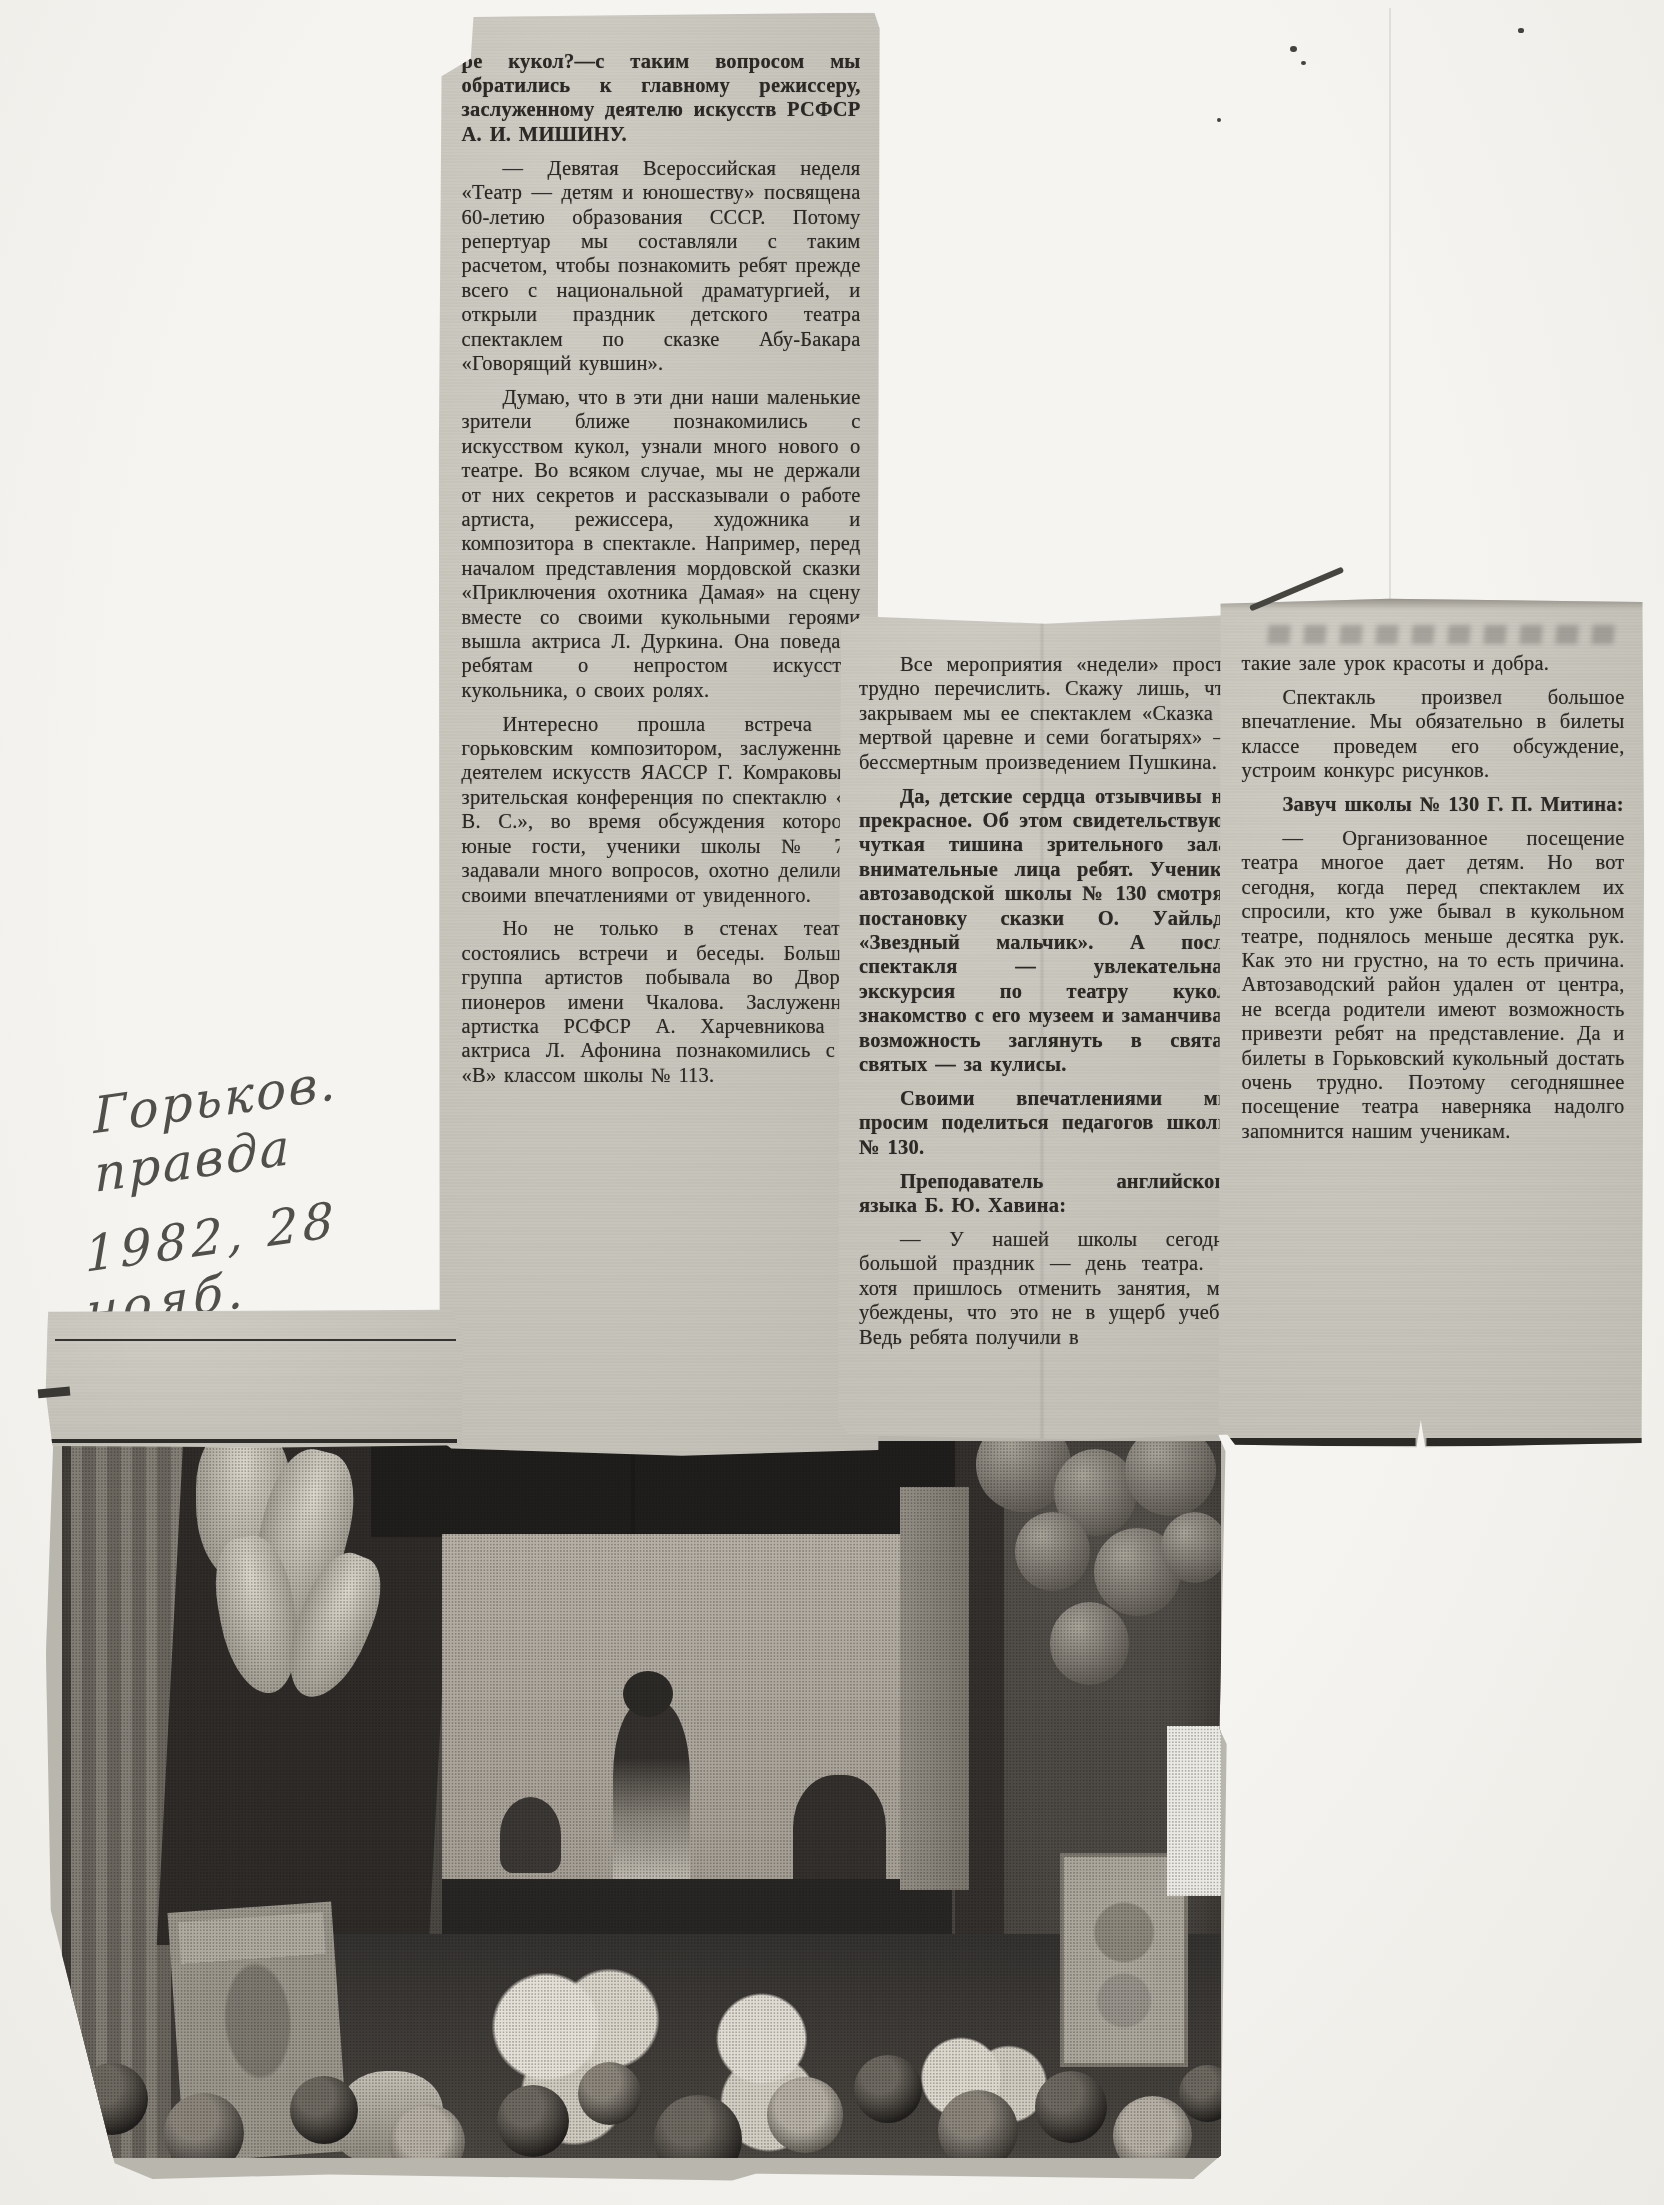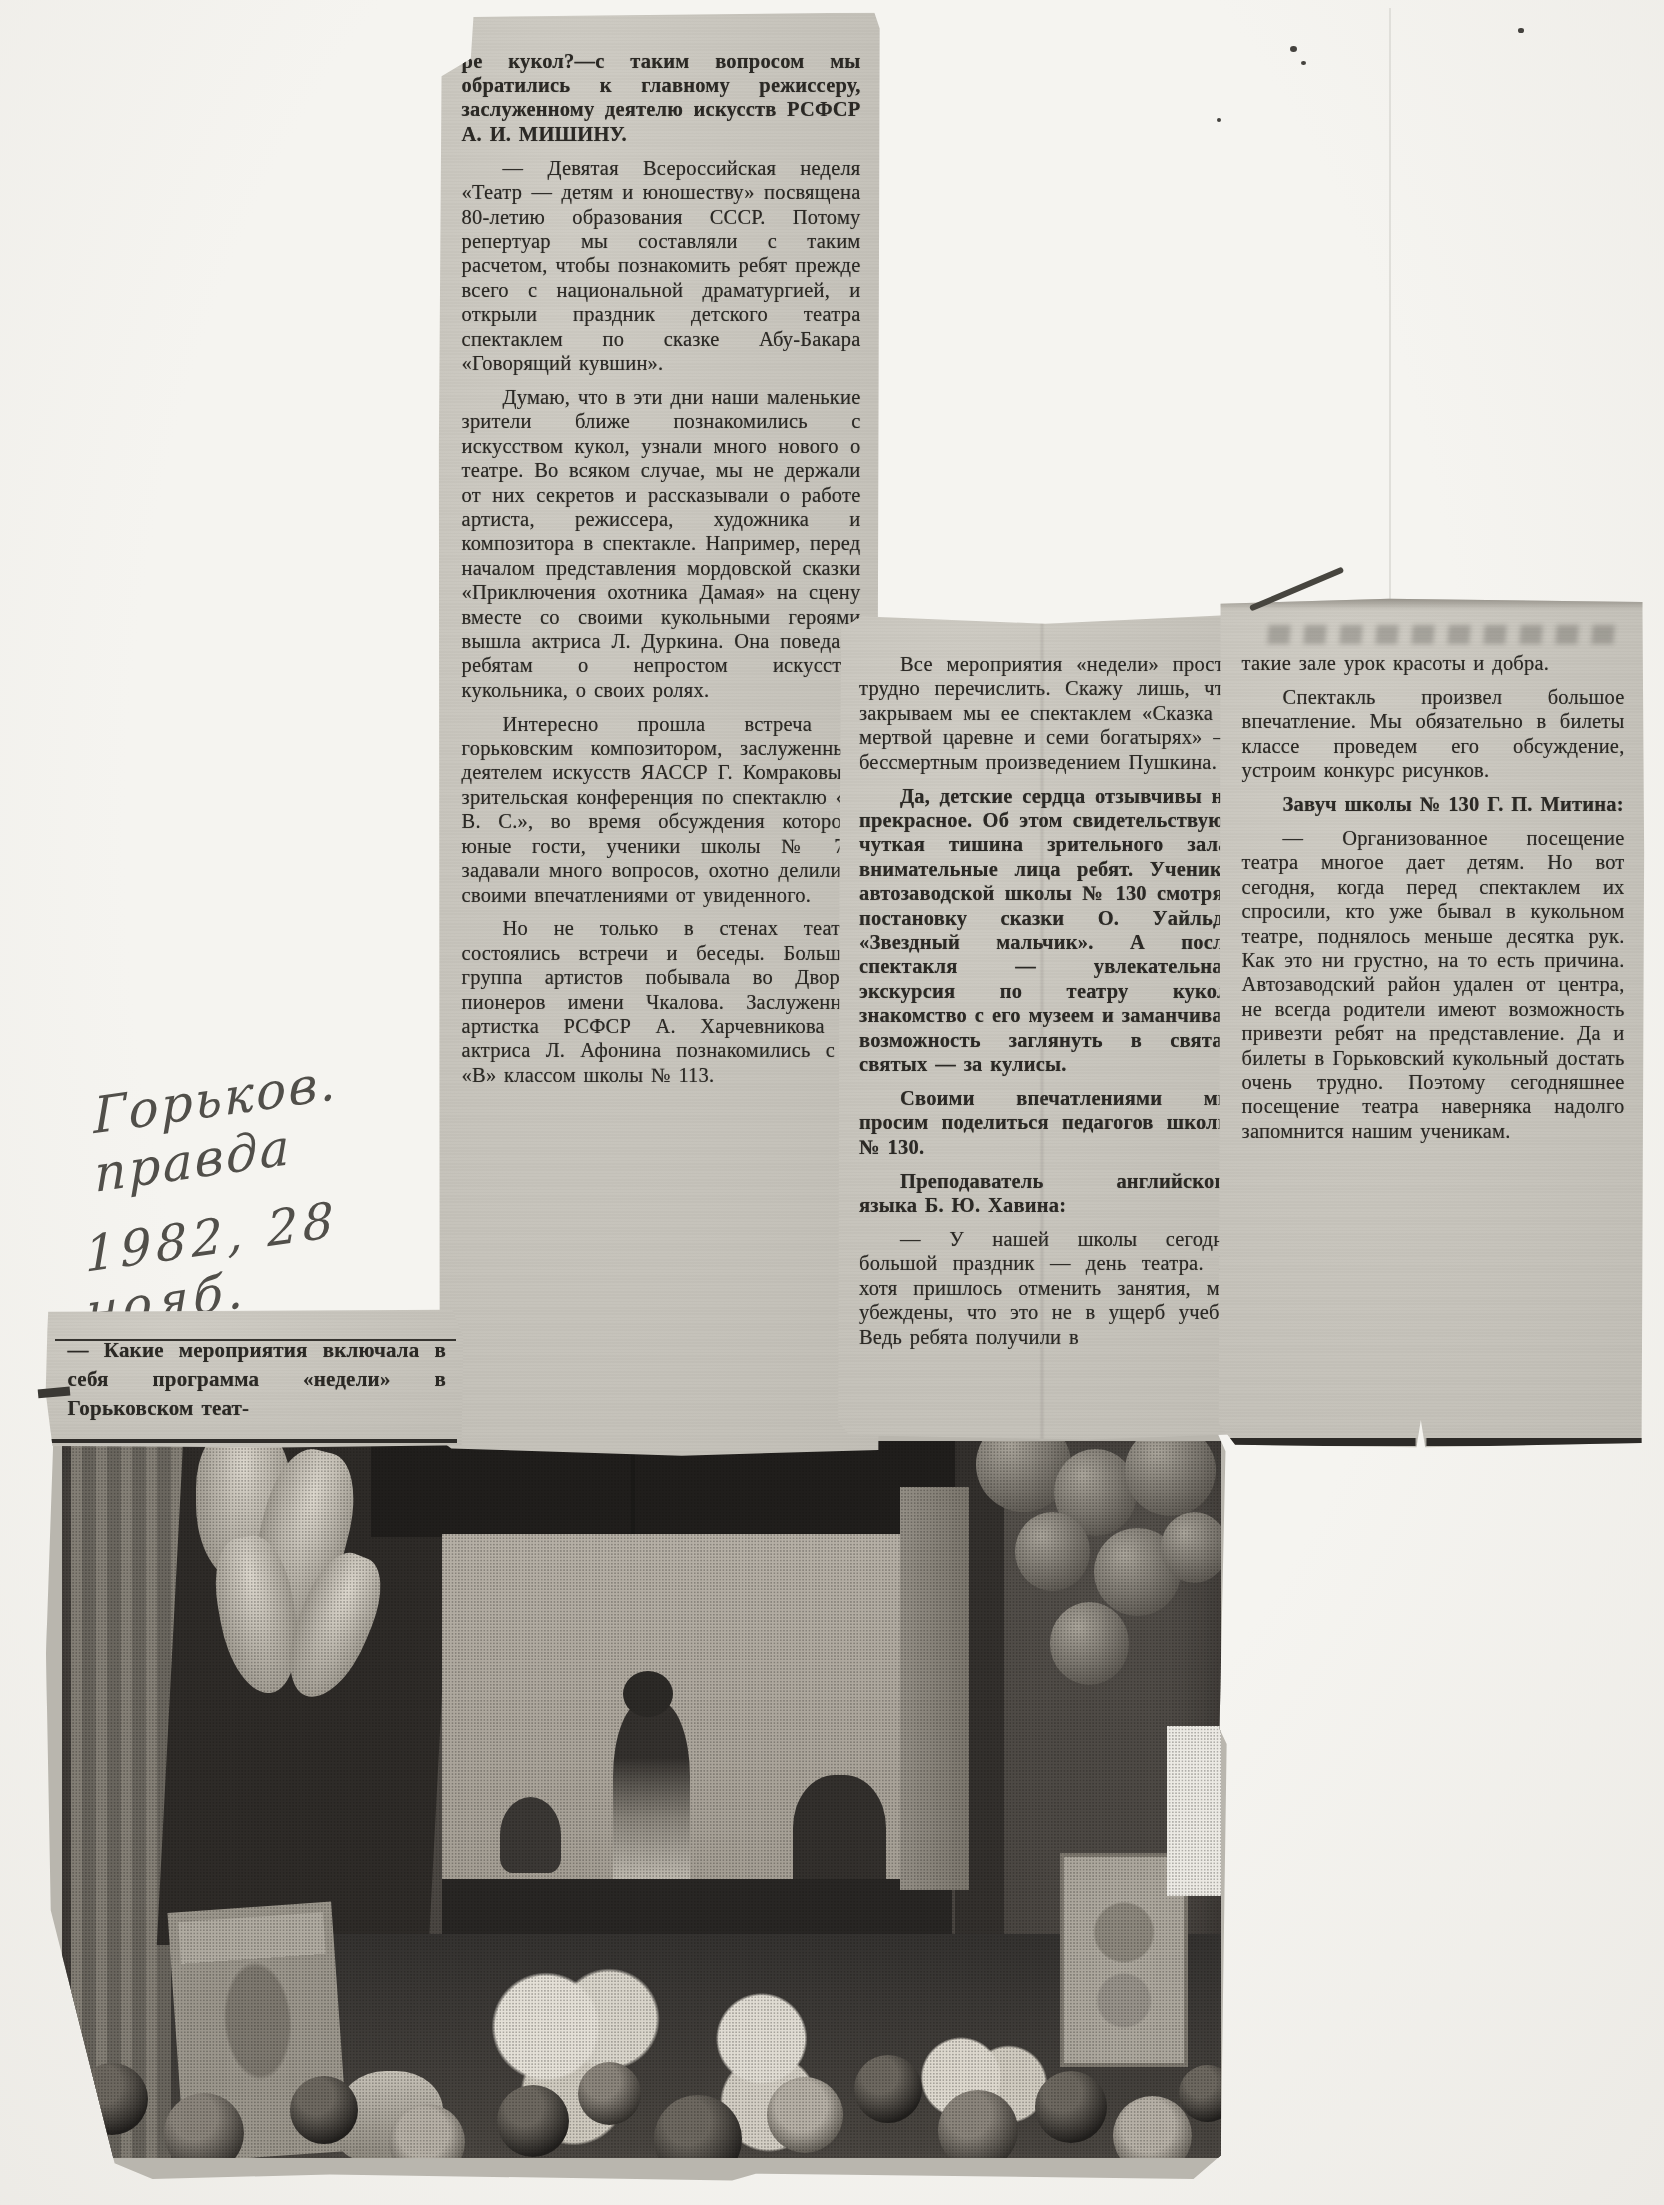--- a/index.html
+++ b/index.html
@@ -185,21 +185,21 @@
     <div class="ph-head head-m" style="left:876px;top:649px;width:80px;height:80px;"></div>
     <div class="ph-head head-d" style="left:973px;top:630px;width:72px;height:72px;"></div>
     <div class="ph-head head-l" style="left:1051px;top:655px;width:79px;height:79px;"></div>
     <div class="ph-head head-d" style="left:1117px;top:624px;width:57px;height:57px;"></div>
   </div>
 </div>
 
 <div id="col1" class="piece">
   <div class="inner">
     <p class="b">ре кукол?—с таким вопросом мы обратились к главному режиссеру, заслуженному деятелю искусств РСФСР А. И. МИШИНУ.</p>
-    <p class="ind">— Девятая Всероссийская неделя «Театр — детям и юношеству» посвящена 80-летию образования СССР. Потому репертуар мы составляли с таким расчетом, чтобы познакомить ребят прежде всего с национальной драматургией, и открыли праздник детского театра спектаклем по сказке Абу-Бакара «Говорящий кувшин».</p>
+    <p class="ind">— Девятая Всероссийская неделя «Театр — детям и юношеству» посвящена 60-летию образования СССР. Потому репертуар мы составляли с таким расчетом, чтобы познакомить ребят прежде всего с национальной драматургией, и открыли праздник детского театра спектаклем по сказке Абу-Бакара «Говорящий кувшин».</p>
     <p class="ind">Думаю, что в эти дни наши маленькие зрители ближе познакомились с искусством кукол, узнали много нового о театре. Во всяком случае, мы не держали от них секретов и рассказывали о работе артиста, режиссера, художника и композитора в спектакле. Например, перед началом представления мордовской сказки «Приключения охотника Дамая» на сцену вместе со своими кукольными героями вышла актриса Л. Дуркина. Она поведала ребятам о непростом искусстве кукольника, о своих ролях.</p>
     <p class="ind">Интересно прошла встреча с горьковским композитором, заслуженным деятелем искусств ЯАССР Г. Комраковым, зрительская конференция по спектаклю «Р. В. С.», во время обсуждения которого юные гости, ученики школы № 73, задавали много вопросов, охотно делились своими впечатлениями от увиденного.</p>
     <p class="ind">Но не только в стенах театра состоялись встречи и беседы. Большая группа артистов побывала во Дворце пионеров имени Чкалова. Заслуженная артистка РСФСР А. Харчевникова и актриса Л. Афонина познакомились с 5 «В» классом школы № 113.</p>
   </div>
 </div>
 
 <div id="col2" class="piece">
   <div class="fold"></div>
   <div class="inner">
     <p class="ind">Все мероприятия «недели» просто трудно перечислить. Скажу лишь, что закрываем мы ее спектаклем «Сказка о мертвой царевне и семи богатырях» — бессмертным произведением Пушкина.</p>
@@ -217,18 +217,15 @@
     <p>такие зале урок красоты и добра.</p>
     <p class="ind">Спектакль произвел большое впечатление. Мы обязательно в билеты классе проведем его обсуждение, устроим конкурс рисунков.</p>
     <p class="ind b">Завуч школы № 130 Г. П. Митина:</p>
     <p class="ind">— Организованное посещение театра многое дает детям. Но вот сегодня, когда перед спектаклем их спросили, кто уже бывал в кукольном театре, поднялось меньше десятка рук. Как это ни грустно, на то есть причина. Автозаводский район удален от центра, не всегда родители имеют возможность привезти ребят на представление. Да и билеты в Горьковский кукольный достать очень трудно. Поэтому сегодняшнее посещение театра наверняка надолго запомнится нашим ученикам.</p>
   </div>
   <div class="col3-rule-bottom"></div>
 </div>
 
 <div id="caption-piece" class="piece">
   <div class="rule-top"></div>
-  <div class="inner">
-    <p class="b">— Какие мероприятия включала в себя программа «недели» в Горьковском теат-</p>
-  </div>
   <div class="rule-bottom"></div>
 </div>
 
 
 </body></html>

